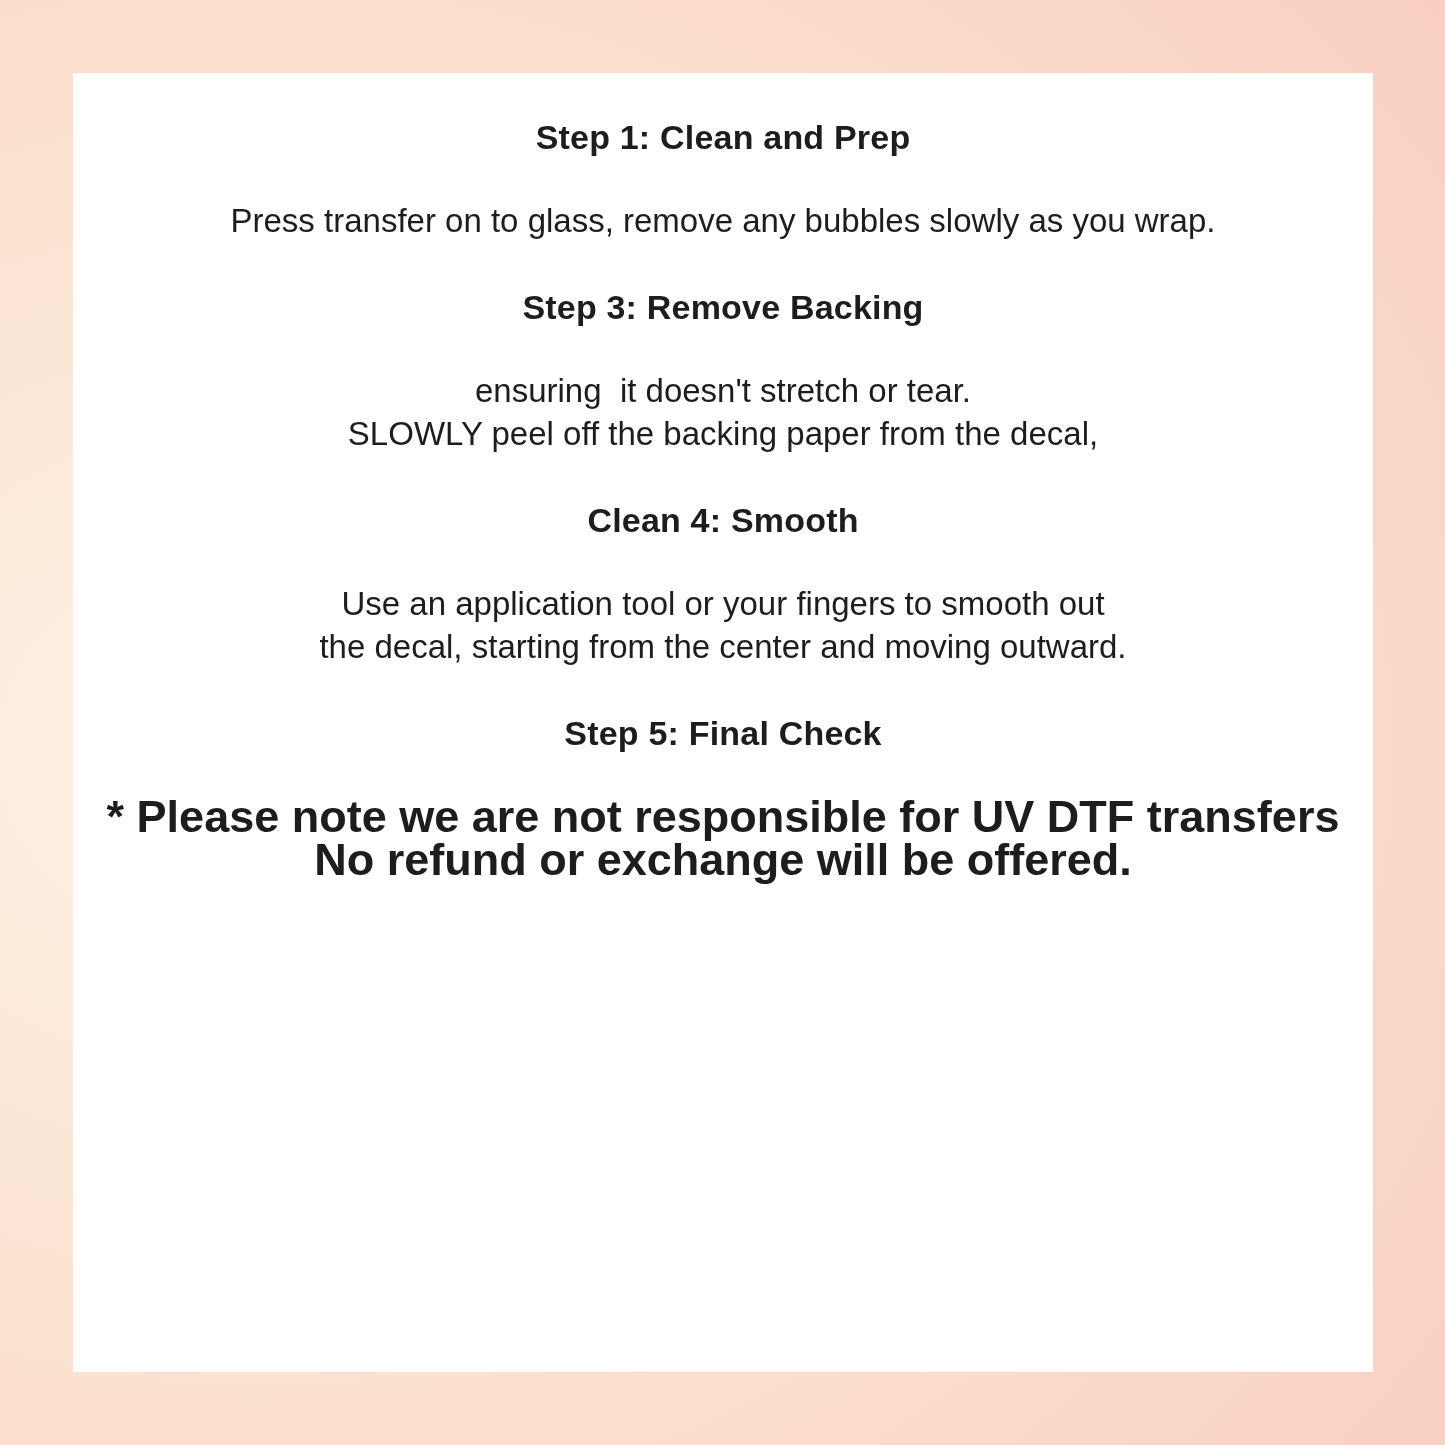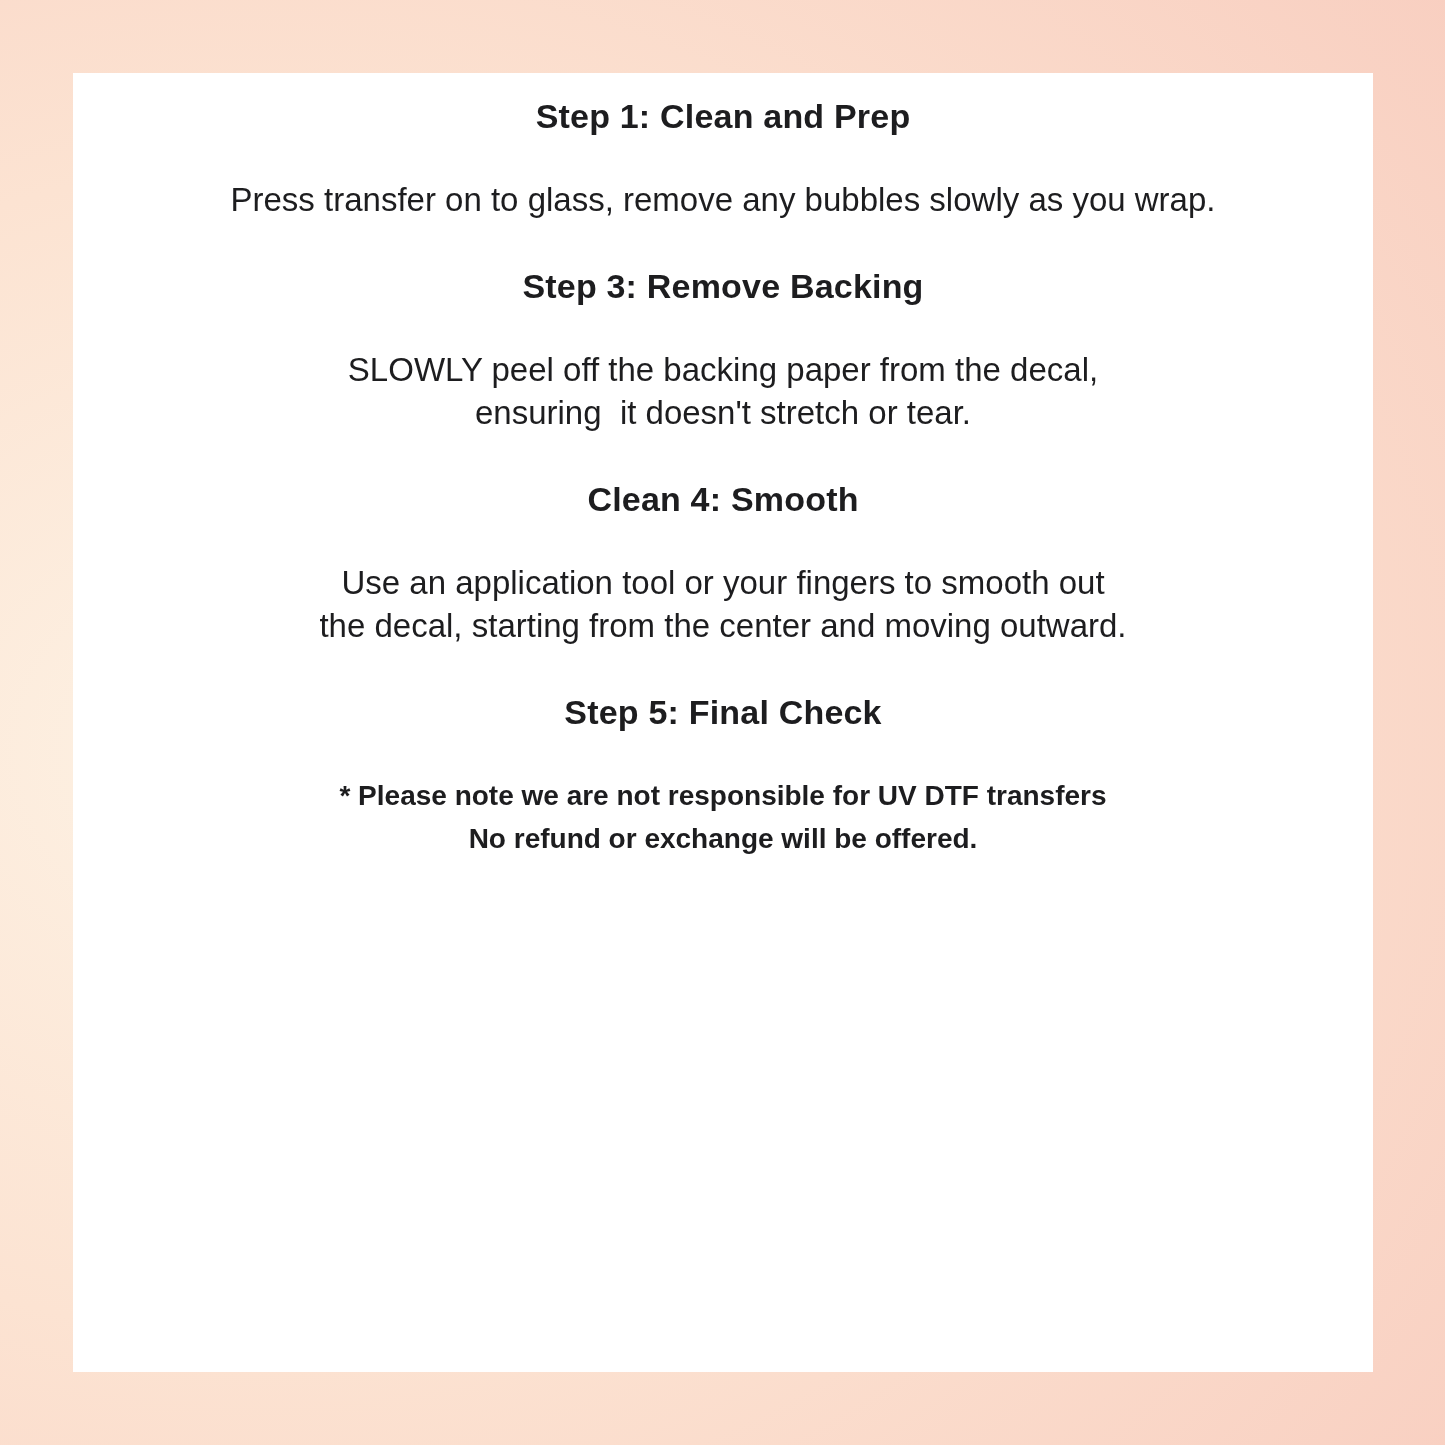--- a/index.html
+++ b/index.html
@@ -22,21 +22,21 @@
                 var(--border-peach, #f8cdbf) 100%);
     overflow: hidden;
   }
   .panel {
     position: absolute;
     top: 73px;
     left: 73px;
     right: 72px;
     bottom: 73px;
     background: var(--panel-bg, #ffffff);
-    padding-top: 22px;
+    padding-top: 43px;
     text-align: center;
     color: var(--text-color, #1d1d1f);
     box-sizing: border-box;
   }
   .step-heading {
     margin: 0 0 40px 0;
     font-size: 34px;
     font-weight: 700;
     line-height: 43px;
     letter-spacing: 0.2px;
@@ -49,21 +49,21 @@
   }
   .line {
     display: block;
     white-space: pre-wrap; 
   }
   .bold-inline {
     font-weight: 700;
   }
   .disclaimer {
     margin: 0;
-    font-size: 28px;
+    font-size: 45px;
     font-weight: 700;
     line-height: 43px;
   }
 </style>
 </head>
 <body>
 
 <div class="page">
   <div class="panel">
 
@@ -73,22 +73,22 @@
 
     <section class="step">
       <p class="step-body">
         <span class="line">Press transfer on to glass, remove any bubbles slowly as you wrap.</span>
       </p>
     </section>
 
     <section class="step">
       <h2 class="step-heading">Step 3: Remove Backing</h2>
       <p class="step-body">
+        <span class="line">ensuring  it doesn't stretch or tear.</span>
         <span class="line">SLOWLY peel off the backing paper from the decal,</span>
-        <span class="line">ensuring  it doesn't stretch or tear.</span>
       </p>
     </section>
 
     <section class="step">
       <h2 class="step-heading">Clean 4: Smooth</h2>
       <p class="step-body">
         <span class="line">Use an application tool or your fingers to smooth out</span>
         <span class="line">the decal, starting from the center and moving outward.</span>
       </p>
     </section>

